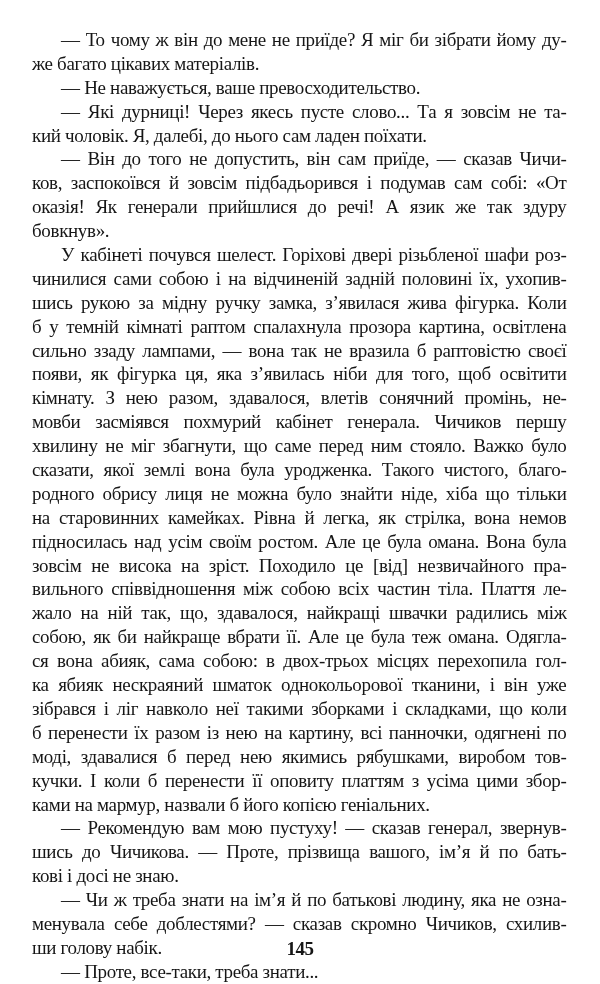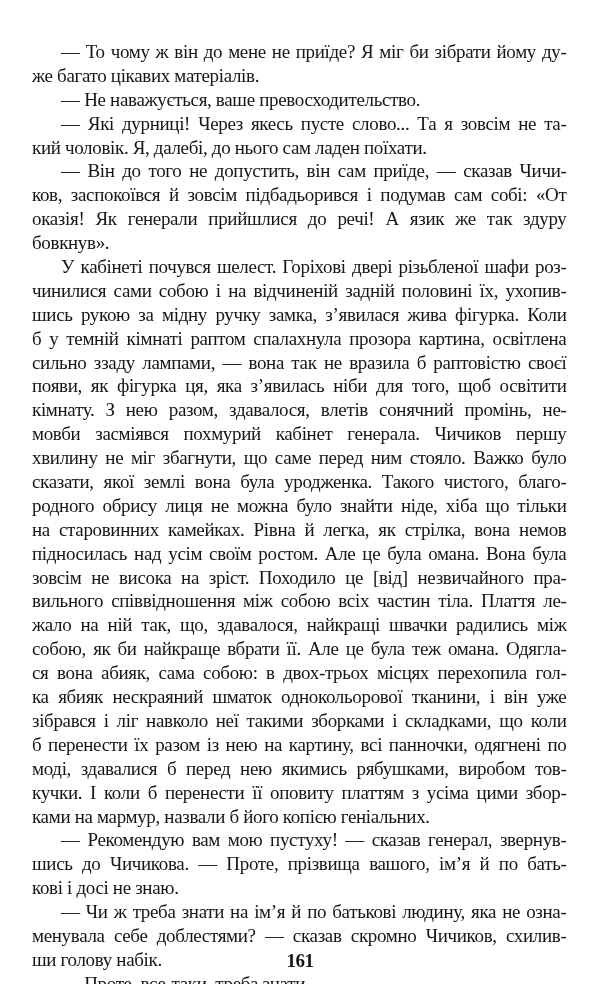--- a/index.html
+++ b/index.html
@@ -10,21 +10,21 @@
   body {
     width: 600px;
     height: 984px;
     position: relative;
     overflow: hidden;
     color: #161616;
     font-family: "Liberation Serif", "DejaVu Serif", serif;
   }
   .page {
     position: absolute;
-    left: 0; top: 12px;
+    left: 0; top: 0;
     width: 600px; height: 956px;
   }
   .text-block {
     position: absolute;
     left: 32px;
     top: 28px;
     width: 534px;
   }
   .line {
     display: block;
@@ -106,14 +106,14 @@
     <span class="line last">кові і досі не знаю.</span>
 
     <span class="line indent">— Чи ж треба знати на ім’я й по батькові людину, яка не озна-</span>
     <span class="line">менувала себе доблестями? — сказав скромно Чичиков, схилив-</span>
     <span class="line last">ши голову набік.</span>
 
     <span class="line indent last">— Проте, все-таки, треба знати...</span>
 
   </div>
 
-  <div class="page-number">161</div>
+  <div class="page-number">145</div>
 </div>
 
 </body></html>

